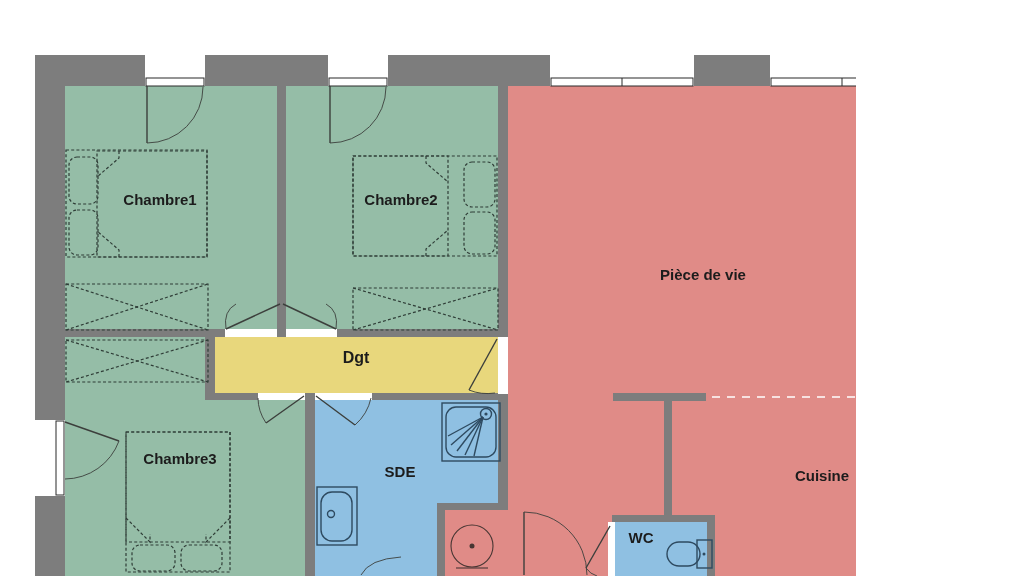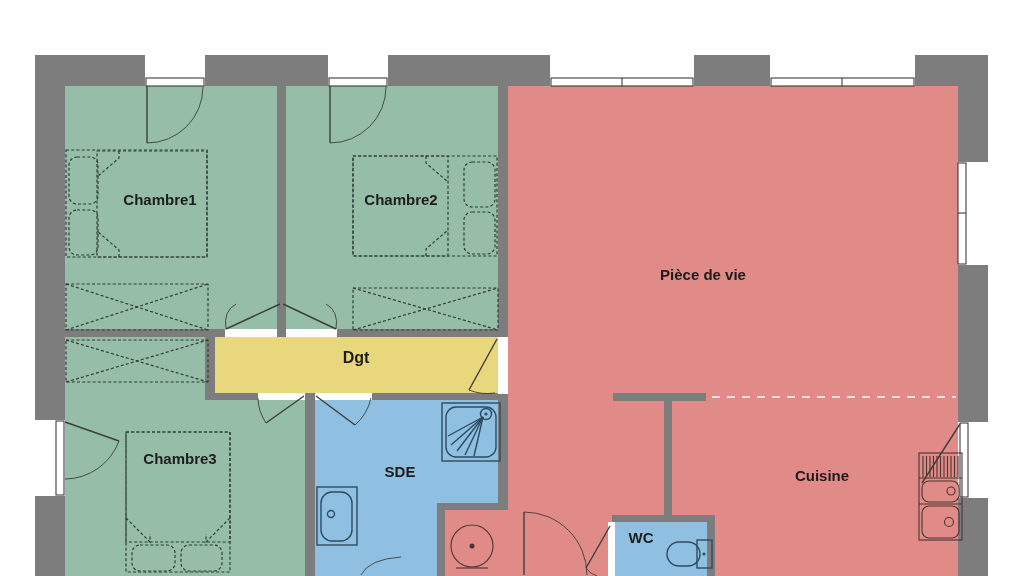--- a/index.html
+++ b/index.html
@@ -1,16 +1,16 @@
 <!DOCTYPE html>
 <html><head>
 <meta charset="utf-8">
 <style>
   html,body{margin:0;padding:0;background:#ffffff;}
-  .stage{position:relative;width:1024px;height:576px;background:#ffffff;overflow:hidden;}
+  .stage{position:relative;width:856px;height:576px;background:#ffffff;overflow:hidden;}
   svg{display:block;}
   .lnd{fill:none;stroke:#2f3d37;stroke-width:1.2;stroke-dasharray:3,2.2;}
   .bath{fill:none;stroke:#2e4a60;stroke-width:1.4;}
   .kit{fill:none;stroke:#473633;stroke-width:1.1;}
   .door{fill:none;stroke:#3c3f3c;stroke-width:1.4;}
   .doorarc{fill:none;stroke:#3c3f3c;stroke-width:0.9;}
   .winsym{fill:#ffffff;stroke:#2a2a2a;stroke-width:1;}
   .gapline{stroke:#ffffff;stroke-width:2;stroke-dasharray:8,7;opacity:0.75;}
   text{font-family:"Liberation Sans","DejaVu Sans",sans-serif;font-weight:bold;fill:#1c1c1c;text-anchor:middle;font-size:15px;}
   text.big{font-size:16px;}

